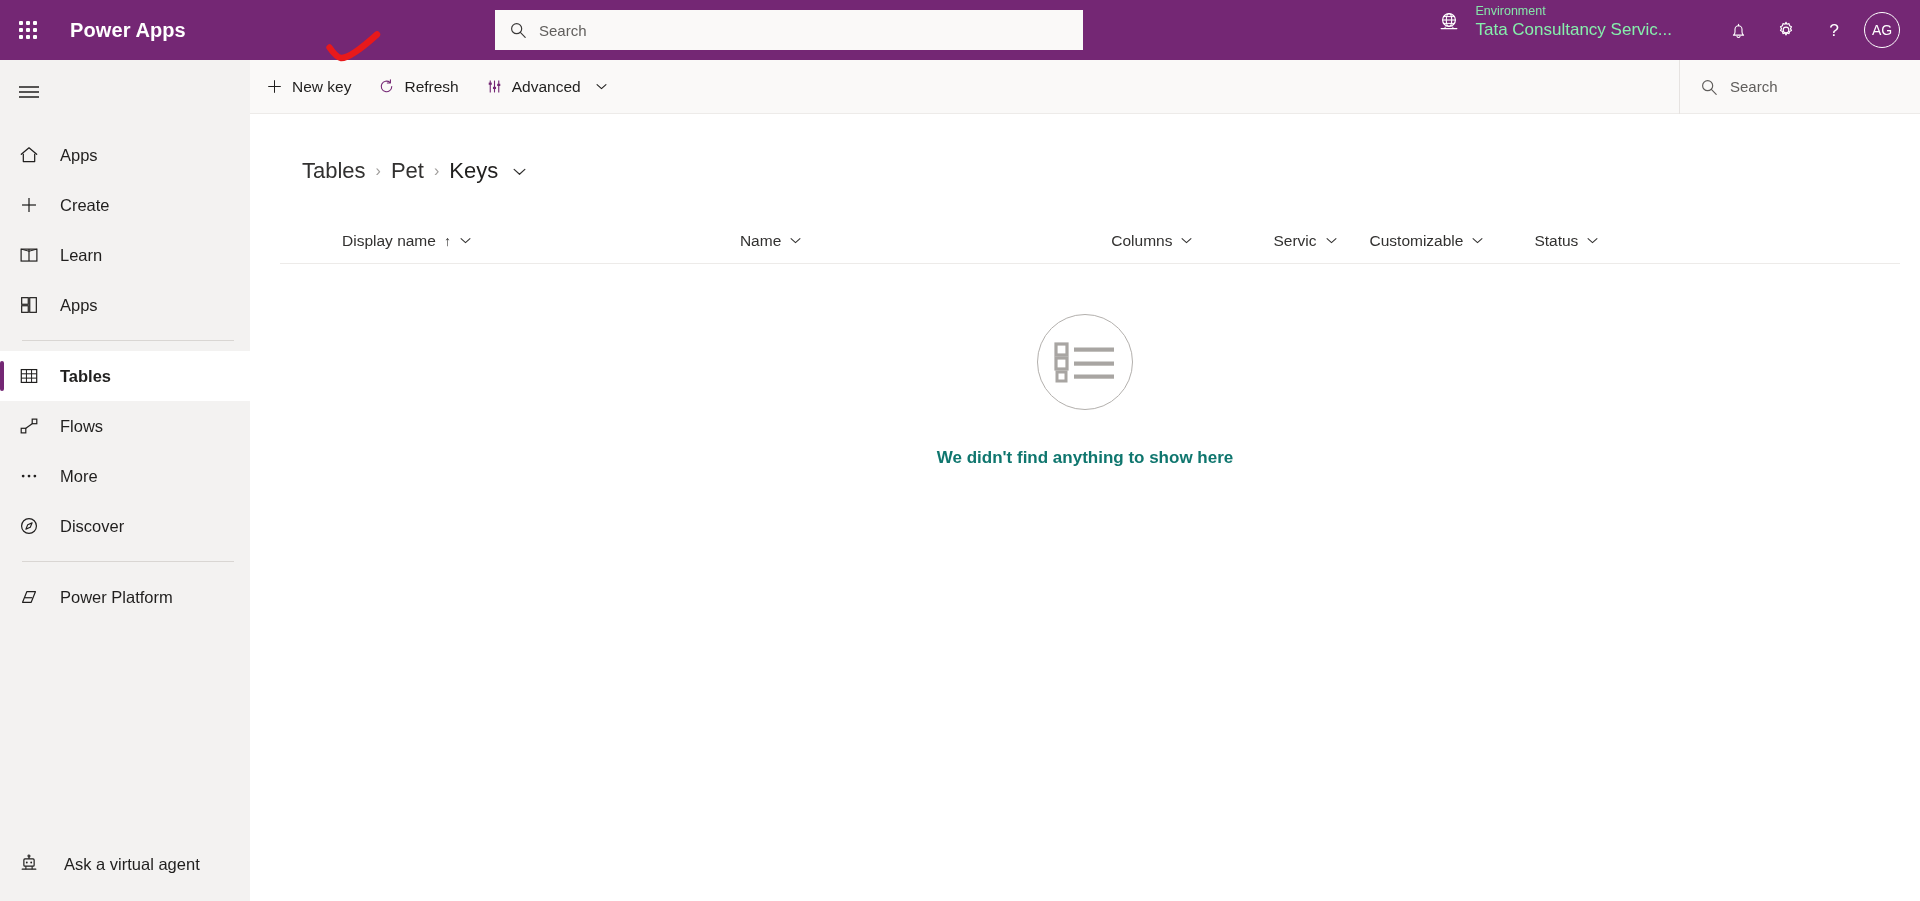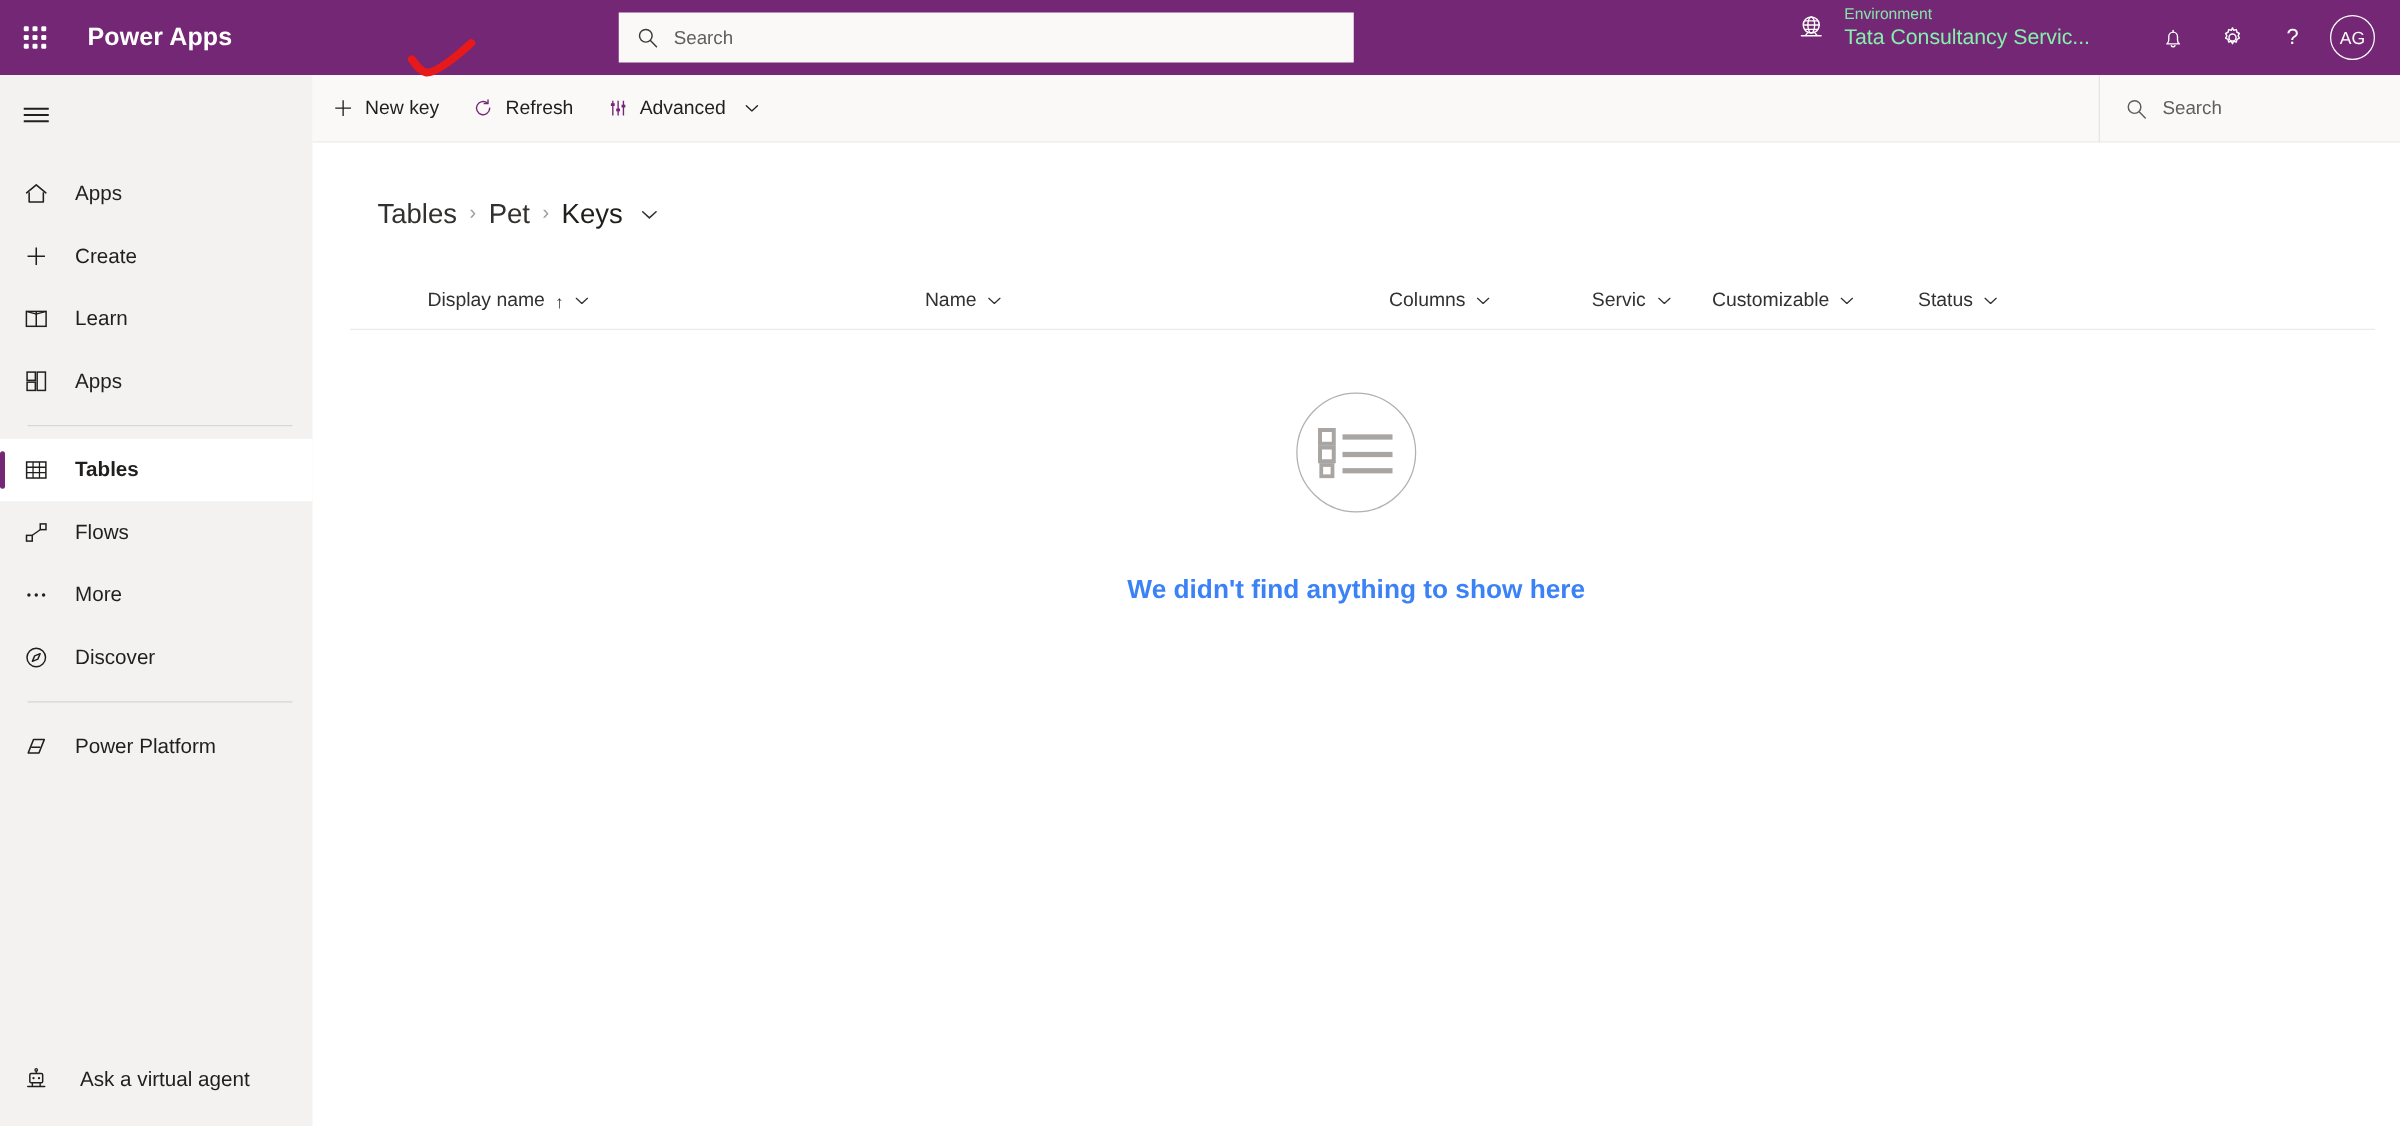--- a/index.html
+++ b/index.html
@@ -172,22 +172,22 @@
   .empty-wrap {
     position: absolute; top: 200px; left: 0; width: 100%;
     display: flex; flex-direction: column; align-items: center;
   }
   .empty-circle {
     width: 96px; height: 96px; border-radius: 50%;
     border: 1.6px solid #b3b0ad;
     display: flex; align-items: center; justify-content: center;
   }
   .empty-msg {
-    margin-top: 50px;
-    font-size: 21px; font-weight: bold; color: #3b82f6;
+    margin-top: 38px;
+    font-size: 17px; font-weight: bold; color: #0f766e;
   }
 
   svg { display: block; }
 </style>
 </head>
 <body>
 
 <div class="app-header">
 
   <div class="waffle">

